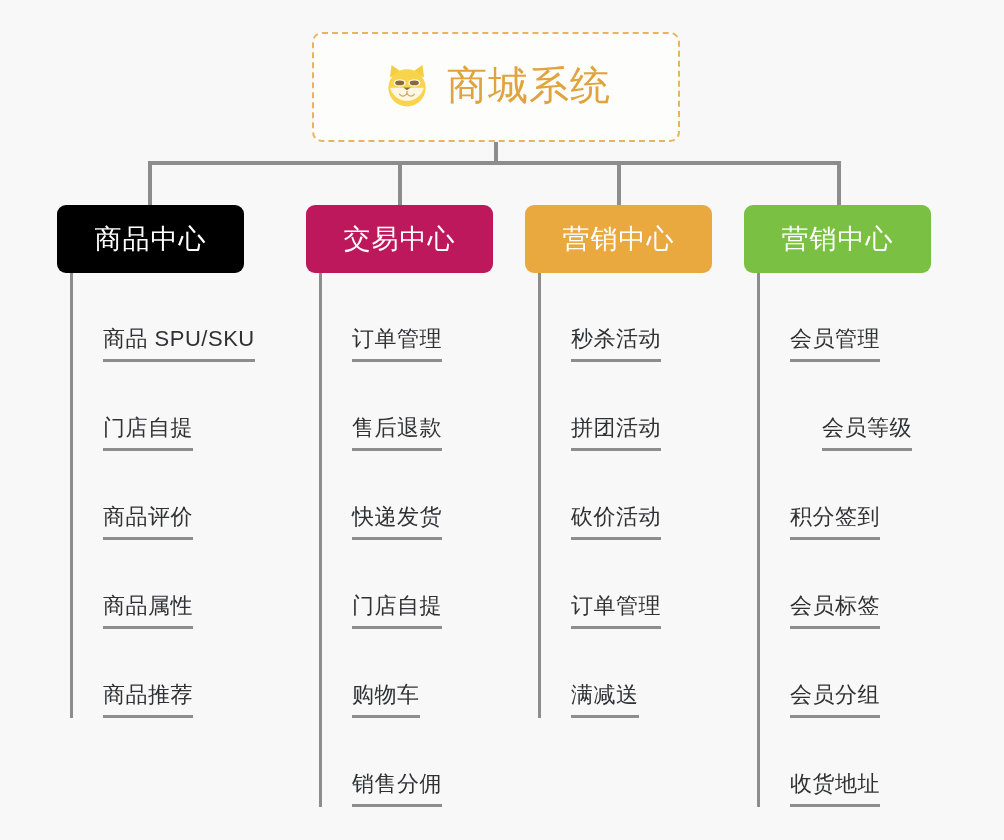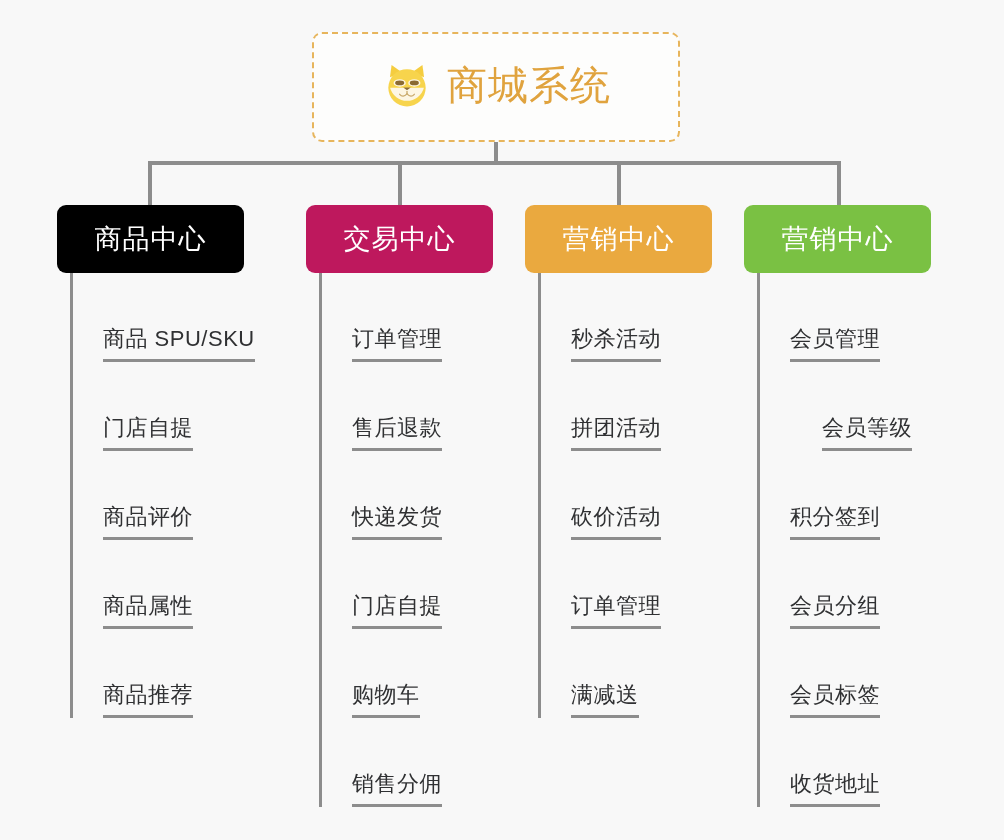--- a/index.html
+++ b/index.html
@@ -255,24 +255,24 @@
       <div class="leaf-item">
           <span class="leaf-label" style="border-bottom-color: rgb(141, 141, 141);">会员管理</span>
         </div>
       <div class="leaf-item">
           <span class="leaf-label" style="border-bottom-color: rgb(141, 141, 141); margin-left: 32px;">会员等级</span>
         </div>
       <div class="leaf-item">
           <span class="leaf-label" style="border-bottom-color: rgb(141, 141, 141);">积分签到</span>
         </div>
       <div class="leaf-item">
+          <span class="leaf-label" style="border-bottom-color: rgb(141, 141, 141);">会员标签</span>
+        </div>
+      <div class="leaf-item">
           <span class="leaf-label" style="border-bottom-color: rgb(141, 141, 141);">会员分组</span>
         </div>
       <div class="leaf-item">
-          <span class="leaf-label" style="border-bottom-color: rgb(141, 141, 141);">会员标签</span>
-        </div>
-      <div class="leaf-item">
           <span class="leaf-label" style="border-bottom-color: rgb(141, 141, 141);">收货地址</span>
         </div>
     </div>
   </div>
 
 </div>
 
 </body></html>

